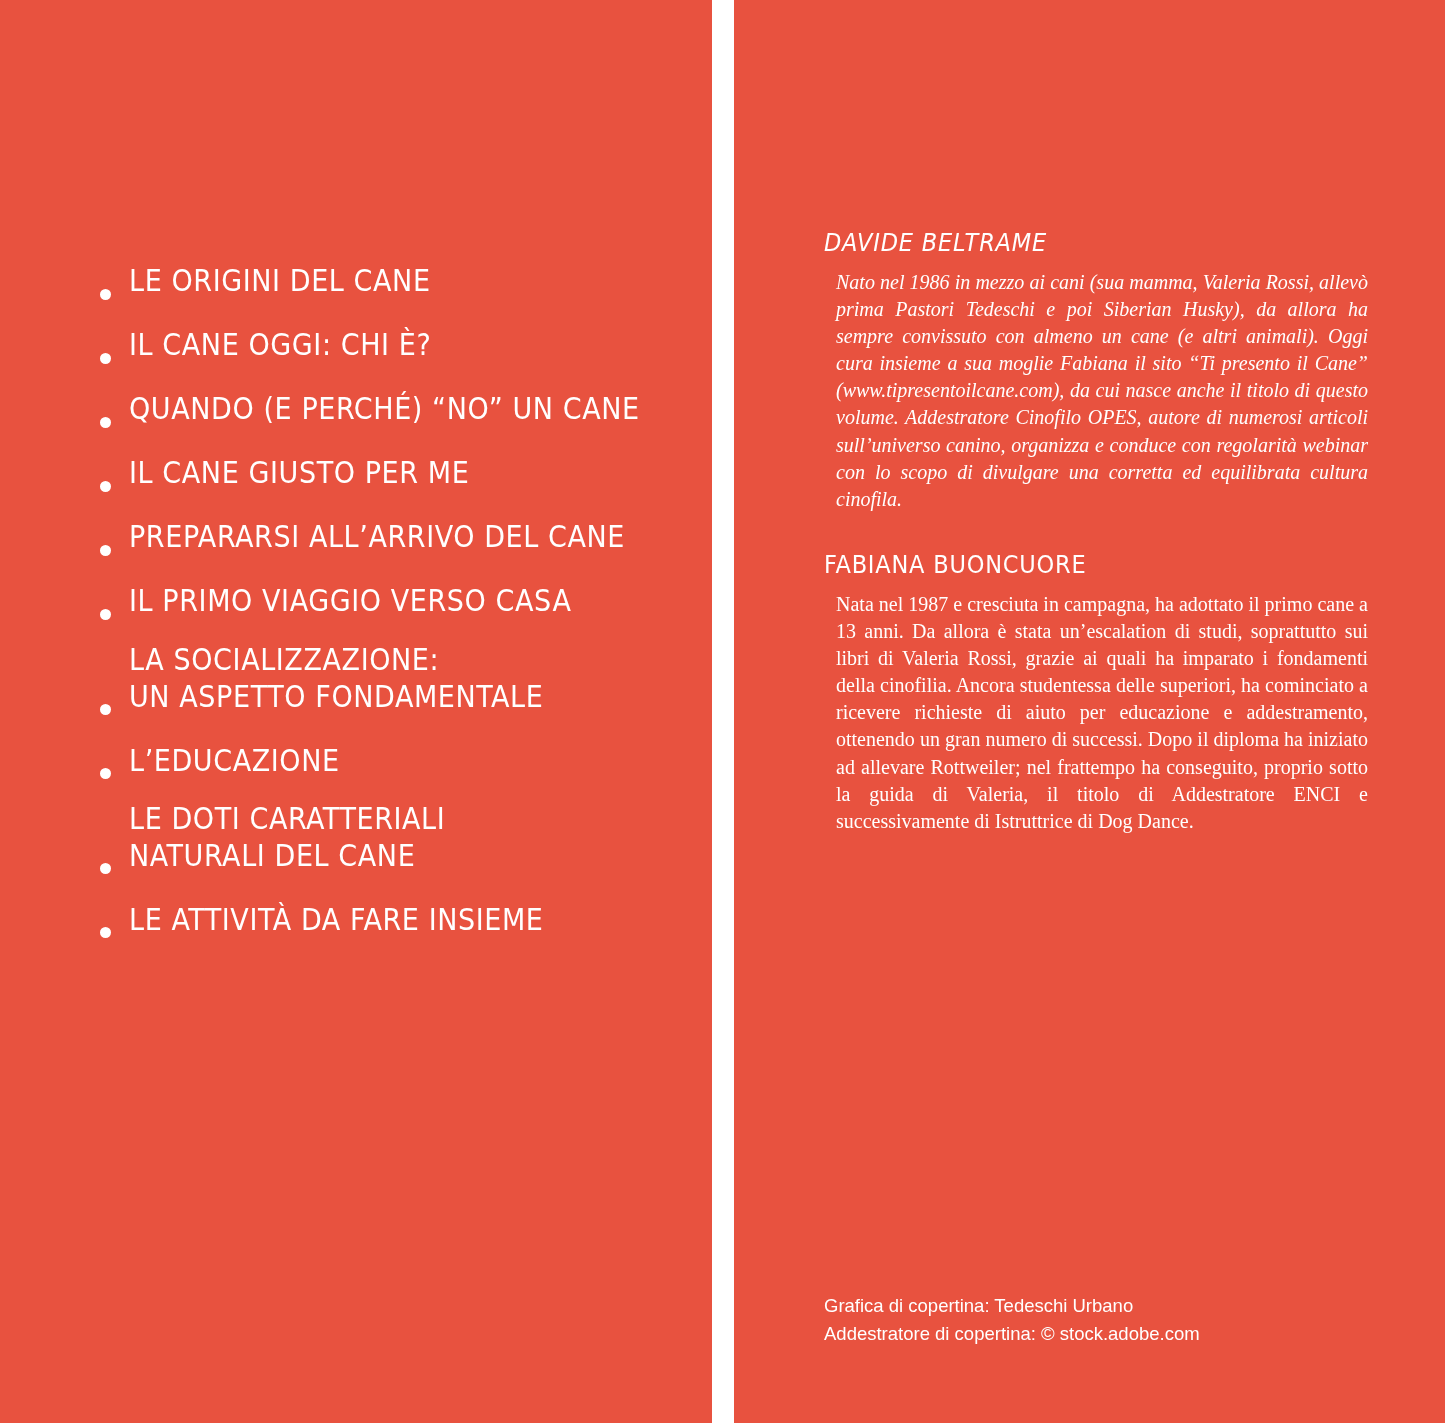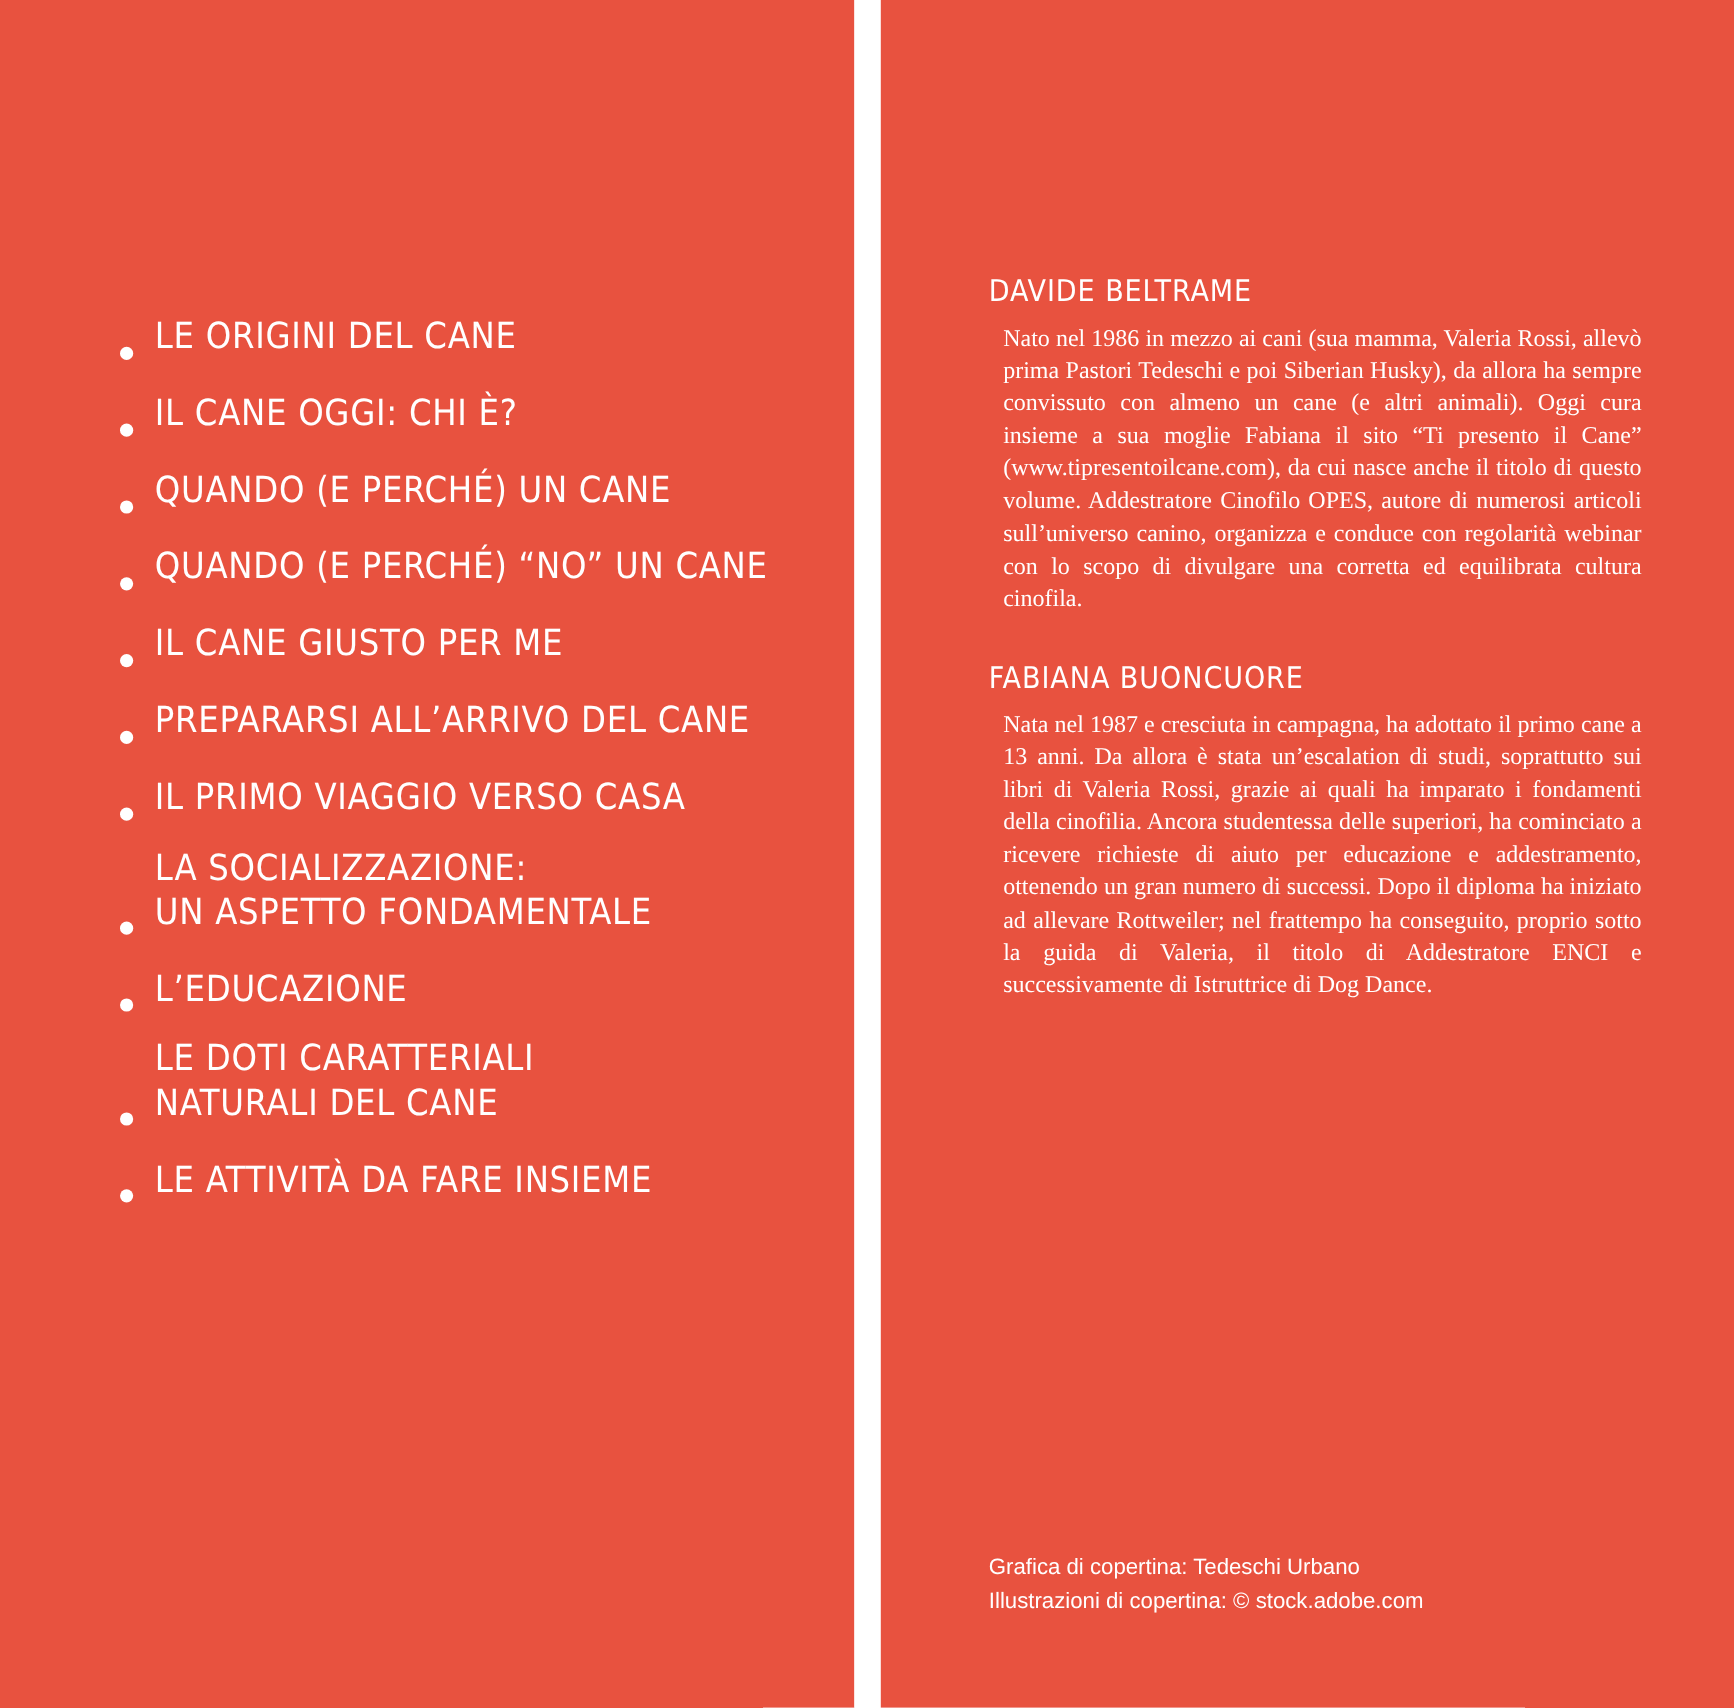--- a/index.html
+++ b/index.html
@@ -76,21 +76,21 @@
     font-weight: 400;
     white-space: pre-line;
   }
 
   
   .bio-block {
     position: absolute;
     left: 824px;
     width: 556px;
   }
-  .bio-1 { top: 228px; }
+  .bio-1 { top: 228px; font-style: italic; }
   .bio-2 { top: 550px; }
 
   .bio-name {
     color: #ffffff;
     font-family: "DejaVu Sans Condensed", "Liberation Sans Narrow", "Liberation Sans", sans-serif;
     font-size: 25px;
     letter-spacing: 0.8px;
     text-transform: uppercase;
     margin: 0 0 8px 0;
     font-weight: 400;
@@ -130,24 +130,20 @@
     <div class="toc-item">
       <span class="bullet"></span>
       <span class="toc-label">LE ORIGINI DEL CANE</span>
     </div>
 
     <div class="toc-item">
       <span class="bullet"></span>
       <span class="toc-label">IL CANE OGGI: CHI È?</span>
     </div>
 
-    <div class="toc-item">
-      <span class="bullet"></span>
-      <span class="toc-label">QUANDO (E PERCHÉ) UN CANE</span>
-    </div>
 
     <div class="toc-item">
       <span class="bullet"></span>
       <span class="toc-label">QUANDO (E PERCHÉ) “NO” UN CANE</span>
     </div>
 
     <div class="toc-item">
       <span class="bullet"></span>
       <span class="toc-label">IL CANE GIUSTO PER ME</span>
     </div>
@@ -192,16 +188,16 @@
     <p class="bio-text">Nato nel 1986 in mezzo ai cani (sua mamma, Valeria Rossi, allevò prima Pastori Tedeschi e poi Siberian Husky), da allora ha sempre convissuto con almeno un cane (e altri animali). Oggi cura insieme a sua moglie Fabiana il sito “Ti presento il Cane” (www.tipresentoilcane.com), da cui nasce anche il titolo di questo volume. Addestratore Cinofilo OPES, autore di numerosi articoli sull’universo canino, organizza e conduce con regolarità webinar con lo scopo di divulgare una corretta ed equilibrata cultura cinofila.</p>
   </div>
 
   <div class="bio-block bio-2">
     <h2 class="bio-name">FABIANA BUONCUORE</h2>
     <p class="bio-text">Nata nel 1987 e cresciuta in campagna, ha adottato il primo cane a 13 anni. Da allora è stata un’escalation di studi, soprattutto sui libri di Valeria Rossi, grazie ai quali ha imparato i fondamenti della cinofilia. Ancora studentessa delle superiori, ha cominciato a ricevere richieste di aiuto per educazione e addestramento, ottenendo un gran numero di successi. Dopo il diploma ha iniziato ad allevare Rottweiler; nel frattempo ha conseguito, proprio sotto la guida di Valeria, il titolo di Addestratore ENCI e successivamente di Istruttrice di Dog Dance.</p>
   </div>
 
   <div class="credits">
     <div>Grafica di copertina: Tedeschi Urbano</div>
-    <div>Illustrazioni di copertina: © stock.adobe.com</div>
+    <div>Addestratore di copertina: © stock.adobe.com</div>
   </div>
 
 </div>
 
 </body></html>

